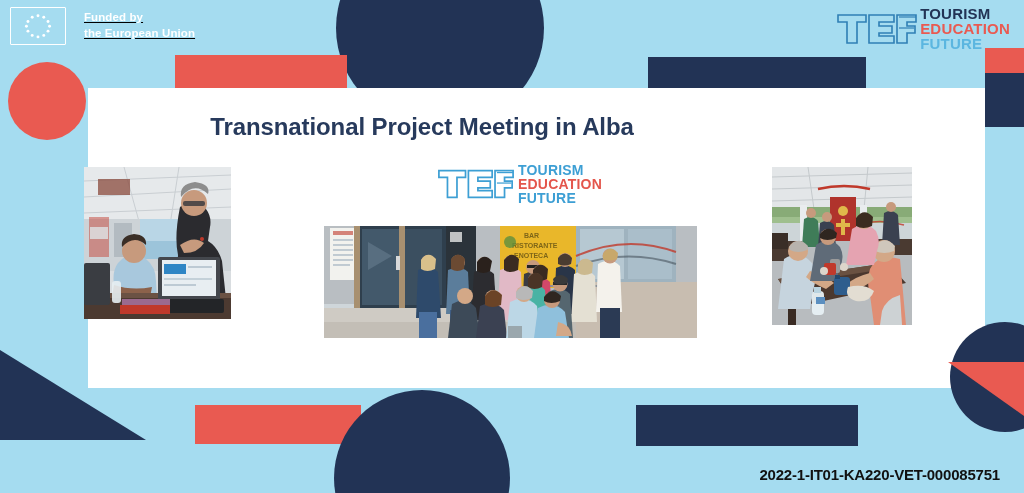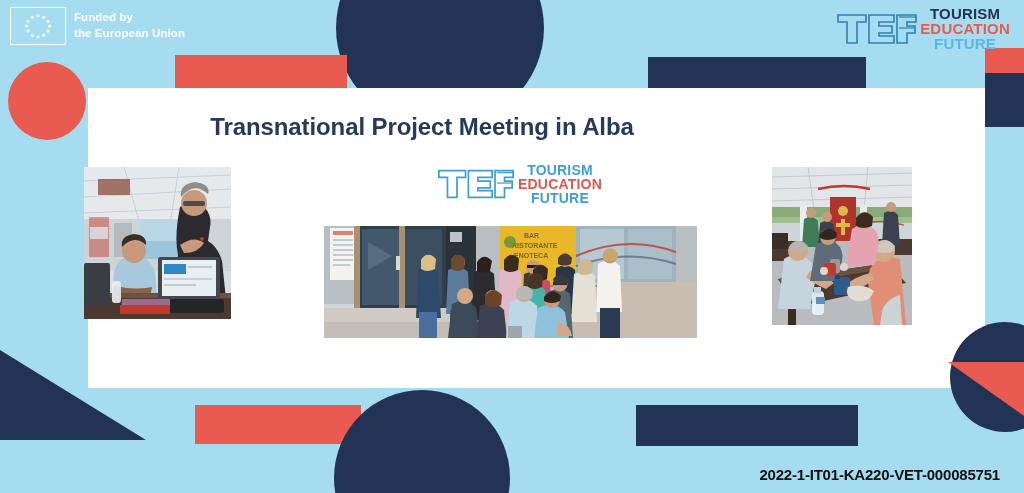--- a/index.html
+++ b/index.html
@@ -39,22 +39,23 @@
   .white-card {
     position:absolute;
     left:88px; top:88px;
     width:897px; height:300px;
     background:#ffffff;
   }
 
   
   .eu-badge {
     position:absolute; left:10px; top:7px;
-    display:flex; align-items:center; gap:8px;
+    display:flex; align-items:center; gap:18px;
     z-index:20;
+    text-decoration:underline;
   }
   .eu-flag {
     width:56px; height:38px;
     border:1.5px solid #ffffff;
     border-radius:1px;
     position:relative;
   }
   .eu-stars { position:absolute; inset:0; }
   .eu-text {
     color:#ffffff;
@@ -66,21 +67,20 @@
   }
 
   
   .tef-logo { display:flex; align-items:center; }
   .tef-mark { display:block; }
   .tef-words {
     display:flex; flex-direction:column;
     line-height:1.0;
     font-weight:bold;
     letter-spacing:.2px;
-    text-align:center;
   }
   .tef-words span { display:block; }
 
   
   .logo-header {
     position:absolute; right:14px; top:6px;
     z-index:20;
     gap:2px;
   }
   .logo-header .tef-words { font-size:15px; }

